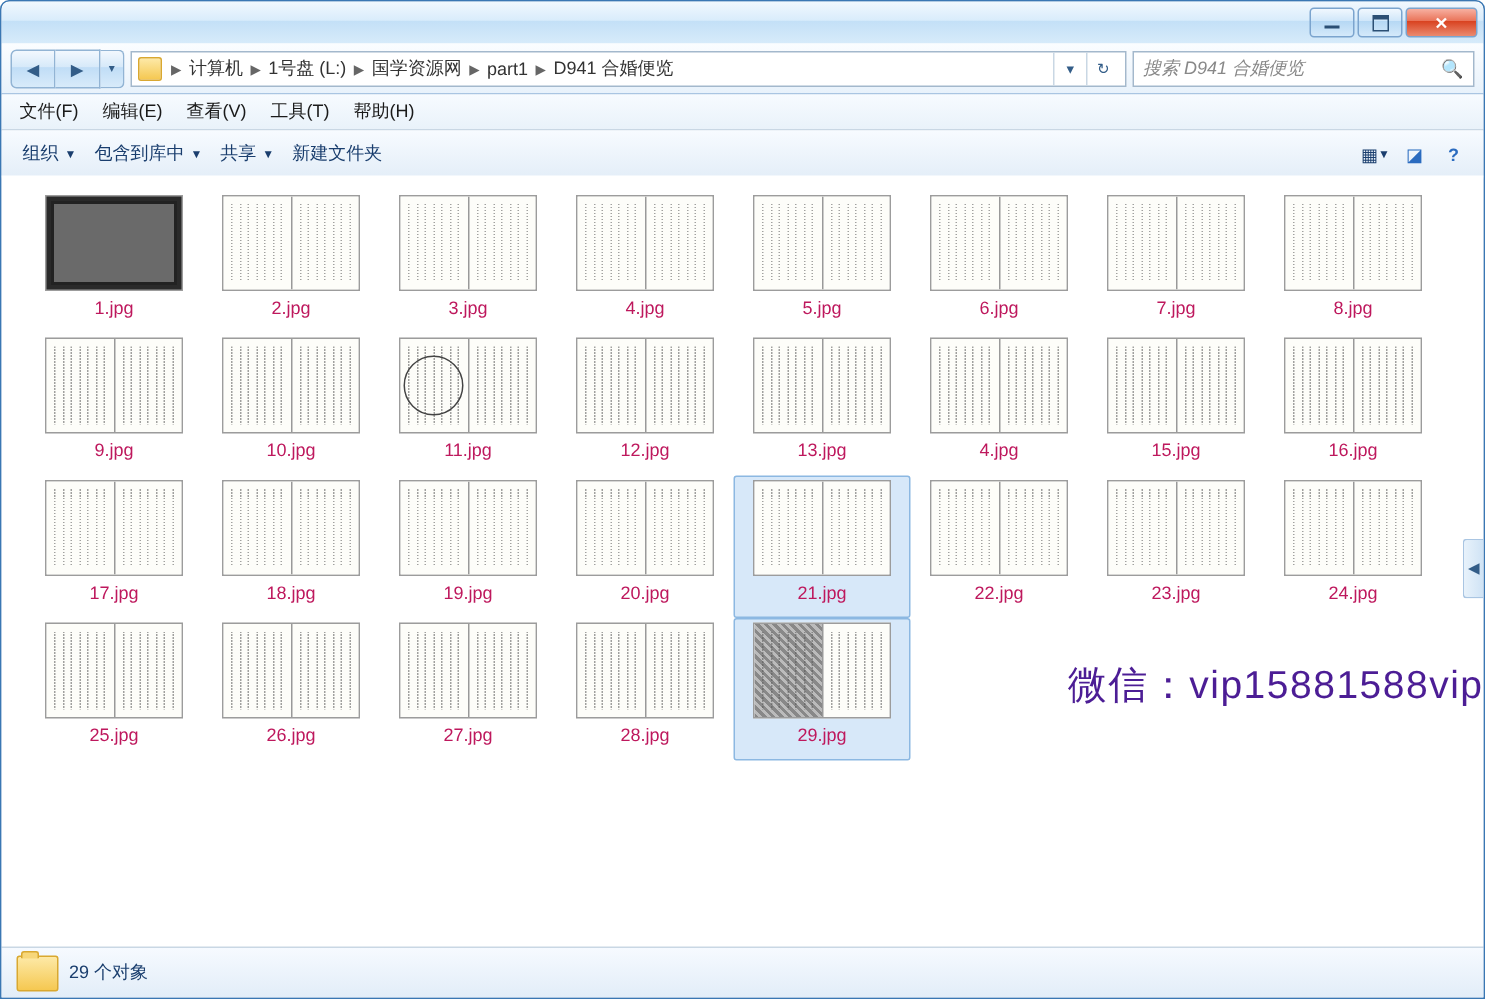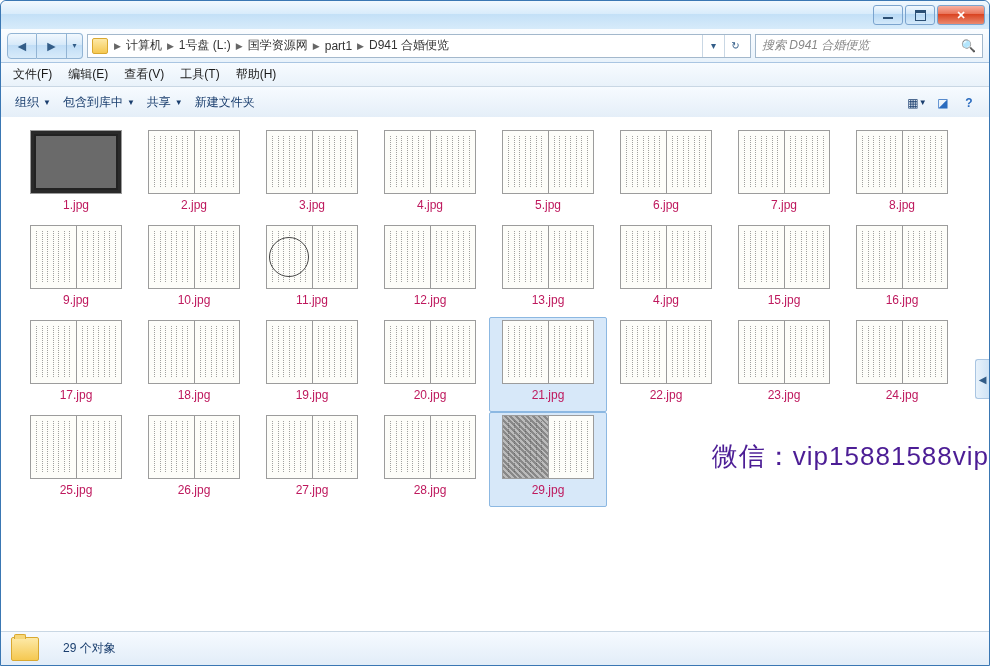--- a/index.html
+++ b/index.html
@@ -57,21 +57,21 @@
 .thumb.dark .page-half:first-child{ background:repeating-linear-gradient(45deg,#888,#888 2px,#bbb 2px,#bbb 4px);}
 .file-label { font-size:12px; color:#be185d; margin-top:4px; text-align:center; white-space:nowrap; overflow:hidden; text-overflow:ellipsis; max-width:100%;}
 
 
 .watermark { position:absolute; top:322px; left:0; right:0; text-align:right; font-size:26px; color:#4c1d95; font-family:"Microsoft YaHei",sans-serif; pointer-events:none; z-index:5; letter-spacing:1px;}
 
 
 .side-toggle { position:absolute; right:0; top:358px; width:14px; height:40px; background:linear-gradient(90deg,#e8f2fb,#cfe3f5); border:1px solid #a9c5e2; border-right:none; border-radius:3px 0 0 3px; display:flex; align-items:center; justify-content:center; font-size:10px; color:#335d88;}
 
 
-.statusbar { position:absolute; bottom:0; left:0; right:0; height:34px; background:linear-gradient(#f6faff,#e2edf8); border-top:1px solid #c9d7e4; display:flex; align-items:center; padding:0 10px; font-size:12px; color:#1a3e6e; gap:24px;}
+.statusbar { position:absolute; bottom:0; left:0; right:0; height:34px; background:linear-gradient(#f6faff,#e2edf8); border-top:1px solid #c9d7e4; display:flex; align-items:center; padding:0 10px; font-size:12px; color:#1a3e6e; gap:7px;}
 .status-folder { width:28px; height:24px; background:linear-gradient(#fde9a7,#f5c851); border-radius:2px; border:1px solid #d9a830; position:relative;}
 .status-folder::before{content:""; position:absolute; top:-4px; left:2px; width:10px; height:4px; background:#f7d77a; border:1px solid #d9a830; border-bottom:none; border-radius:2px 2px 0 0;}
 </style>
 </head>
 <body>
 
 <div class="window">
 
   <div class="titlebar">
     <div class="win-controls">

